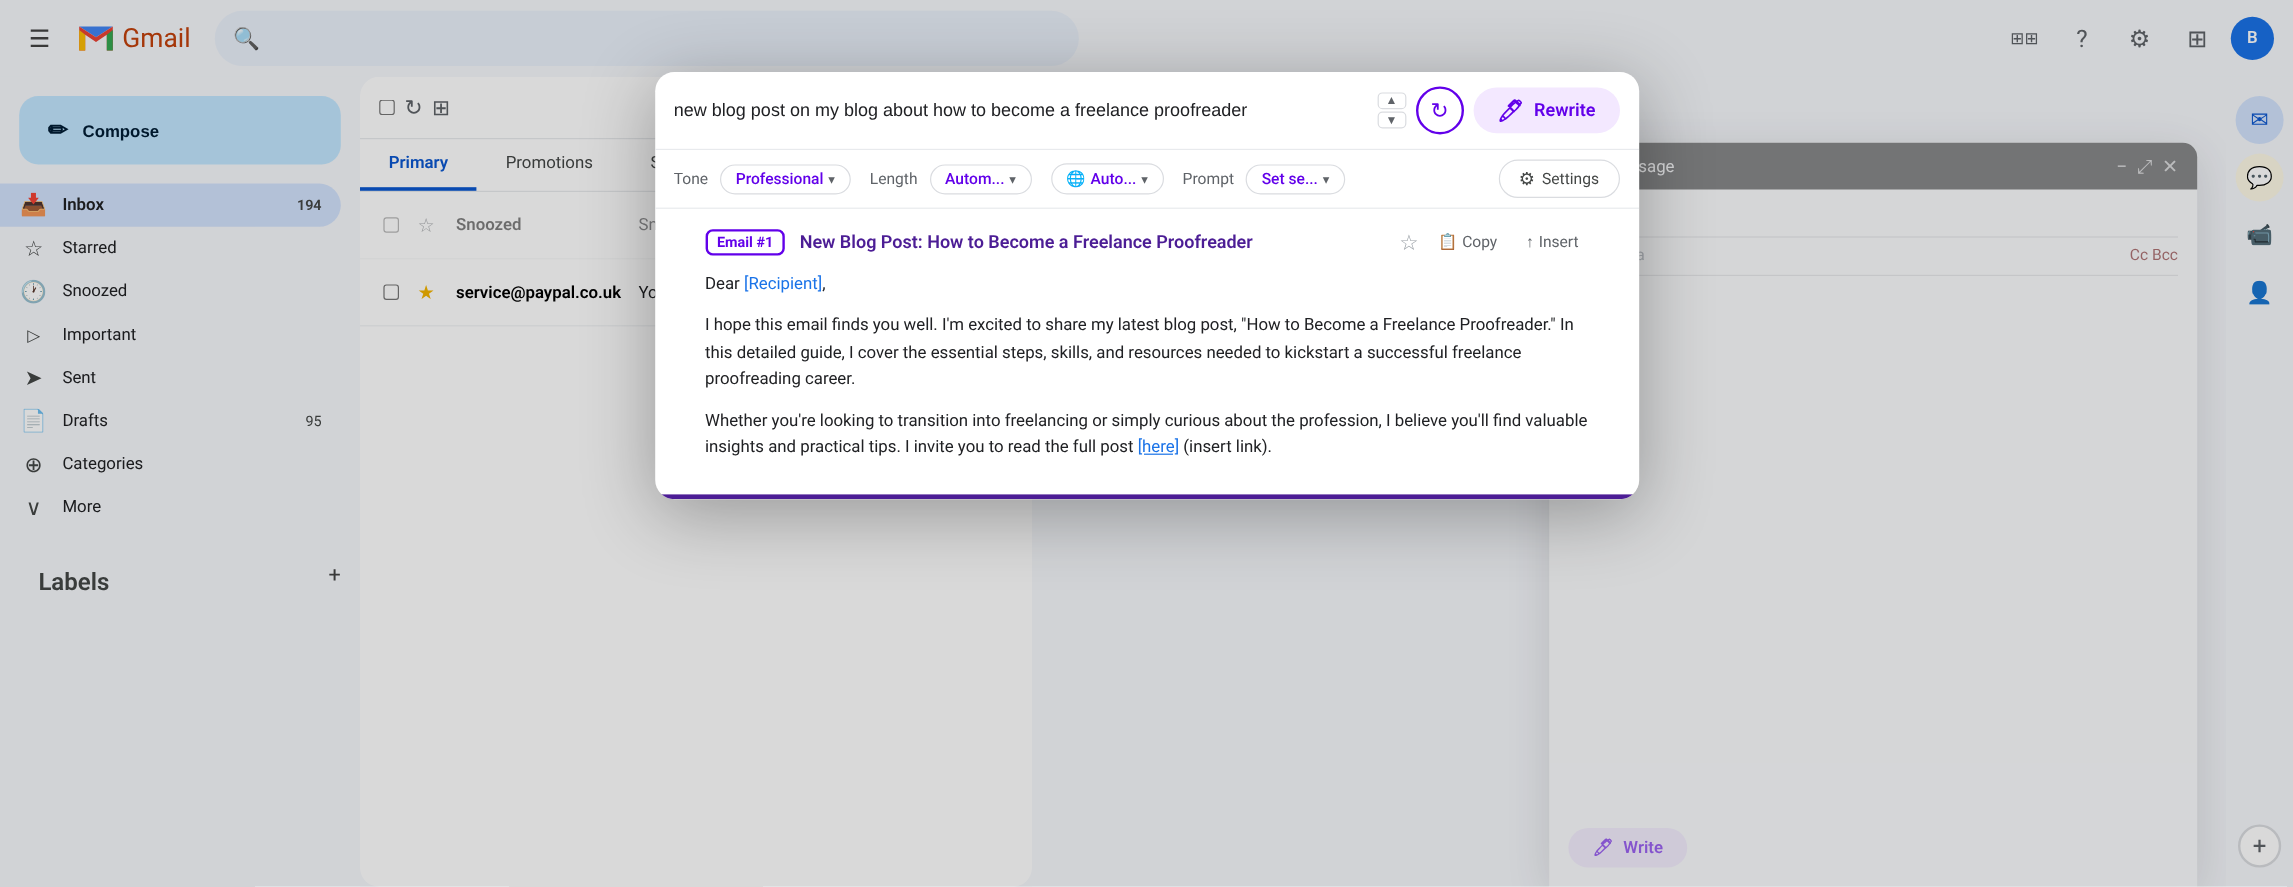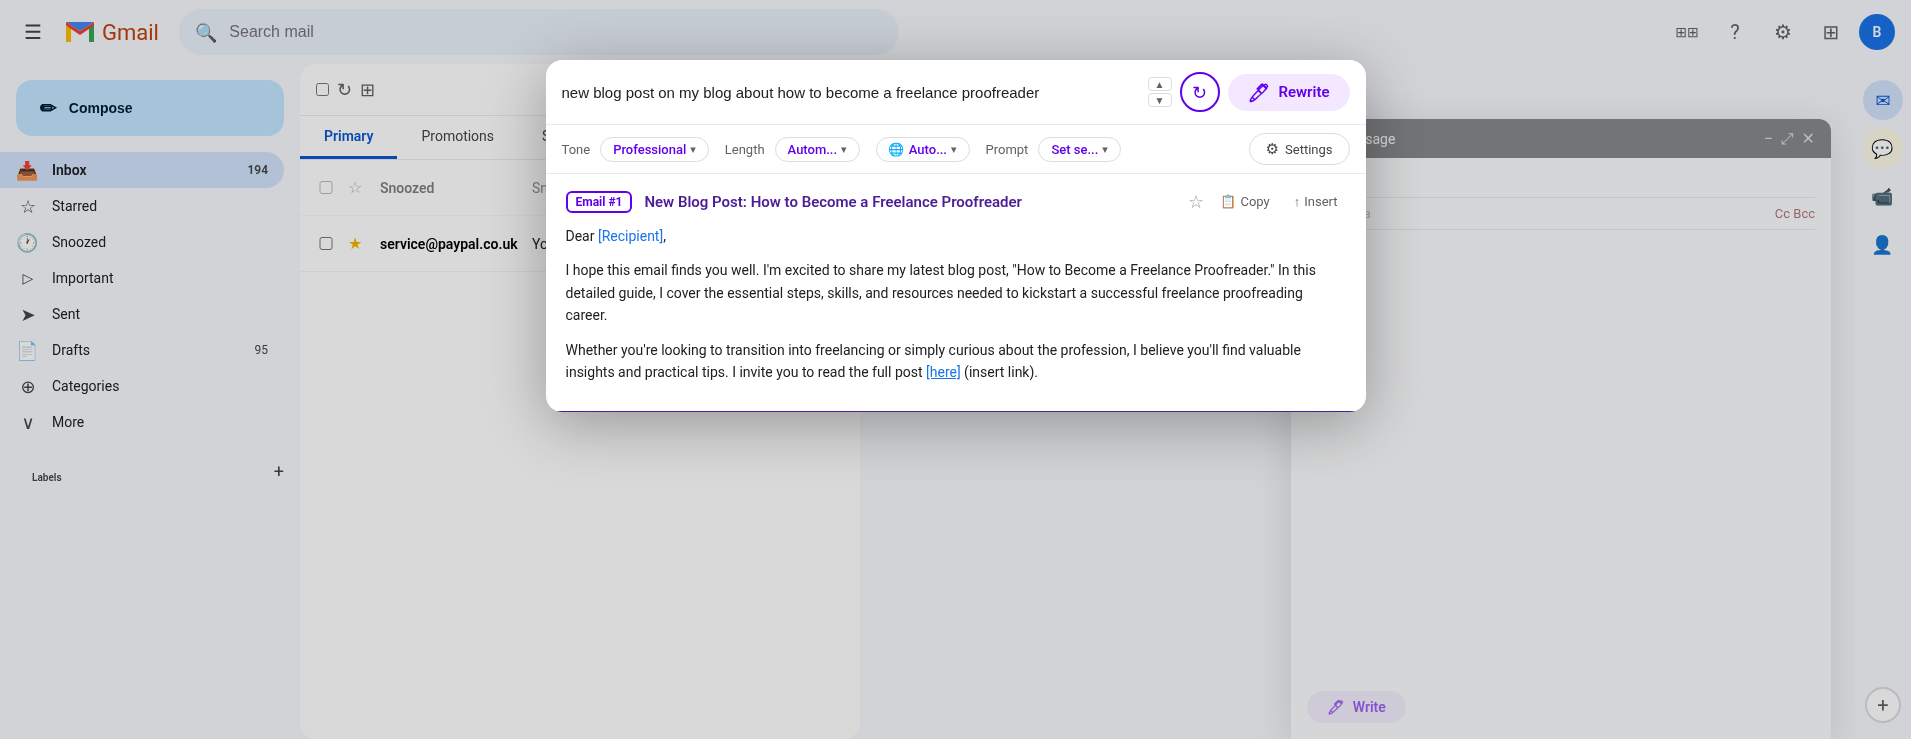--- a/index.html
+++ b/index.html
@@ -131,21 +131,21 @@
       cursor: pointer;
       font-size: 14px;
       color: #202124;
       margin-right: 16px;
     }
     .nav-item.active { background: #d3e3fd; font-weight: 600; }
     .nav-item .nav-icon { font-size: 18px; color: #444746; width: 24px; text-align: center; }
     .nav-item .nav-label { flex: 1; }
     .nav-item .nav-count { font-size: 12px; color: #444746; }
     .nav-section-title {
-      font-size: 10px;
+      font-size: 20px;
       font-weight: 600;
       color: #444746;
       padding: 16px 16px 4px;
     }
     .labels-add {
       font-size: 18px;
       cursor: pointer;
       color: #444;
     }
     .nav-section-header {
@@ -359,22 +359,22 @@
     
     .results-area {
       flex: 1;
       overflow-y: auto;
       padding: 0;
       position: relative;
     }
 
     
     .email-result {
-      padding: 16px 20px;
-      border-bottom: 1px solid #4c1d95;
+      padding: 16px 42px;
+      border-bottom: 4px solid #4c1d95;
     }
     .email-result-header {
       display: flex;
       align-items: center;
       gap: 12px;
       margin-bottom: 12px;
     }
     .email-tag {
       background: white;
       border: 2px solid #6200ea;
@@ -478,21 +478,20 @@
         <path fill="#FBBC05" d="M4 28h5V15l-5-4z"></path>
         <path fill="#34A853" d="M32 28h-5V15l5-4z"></path>
         <rect x="0" y="0" width="36" height="36" fill="none"></rect>
 
       </svg>
       <span style="font-size:22px;color:#c2410c;font-weight:400;">Gmail</span>
     </div>
 
     <div class="search-bar">
       <span class="search-icon">🔍</span>
-      <input class="search-input" type="text" placeholder="Search mail" style="">
     </div>
 
     <div class="topbar-right">
       <div class="topbar-icon-btn" style="font-size:14px;">⊞⊞</div>
       <div class="topbar-icon-btn">?</div>
       <div class="topbar-icon-btn">⚙</div>
       <div class="topbar-icon-btn">⊞</div>
       <div class="avatar">B</div>
     </div>
   </div>

